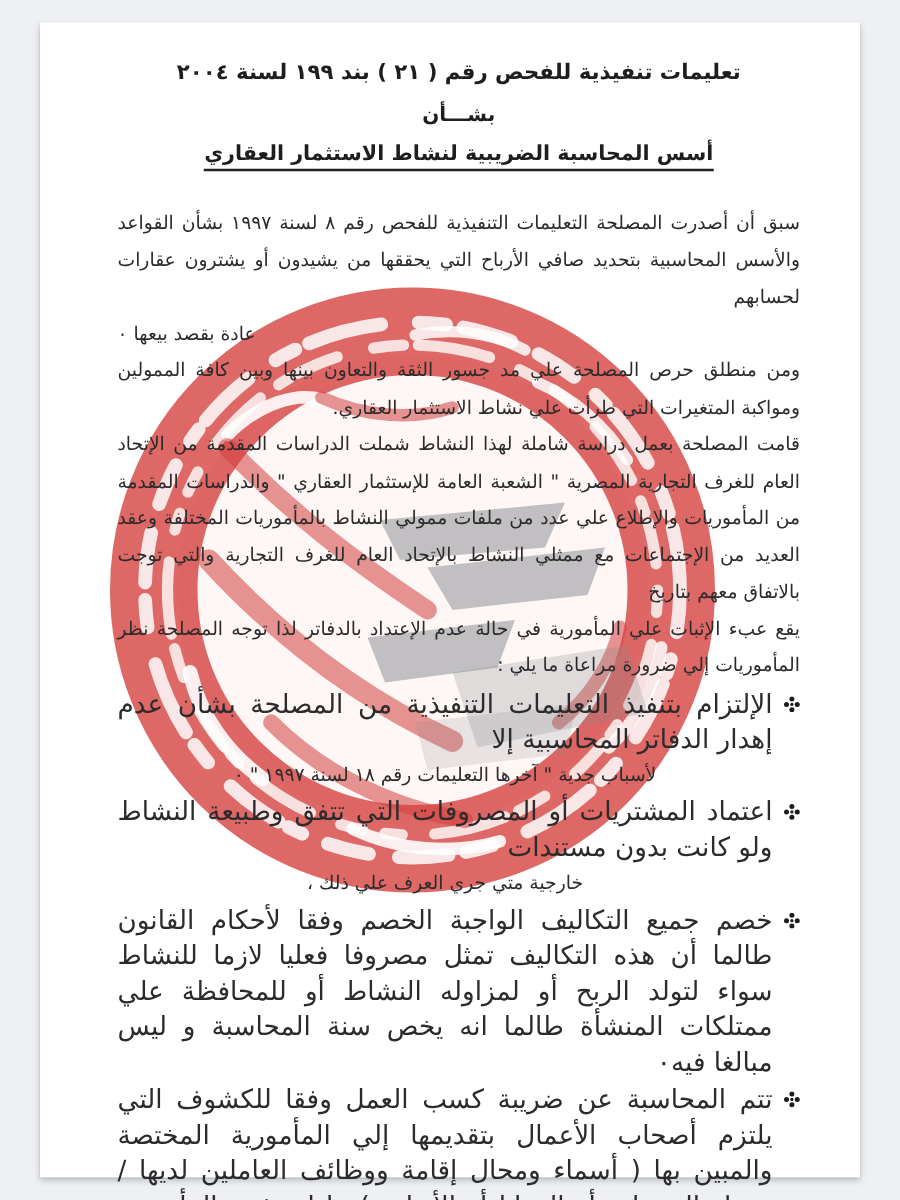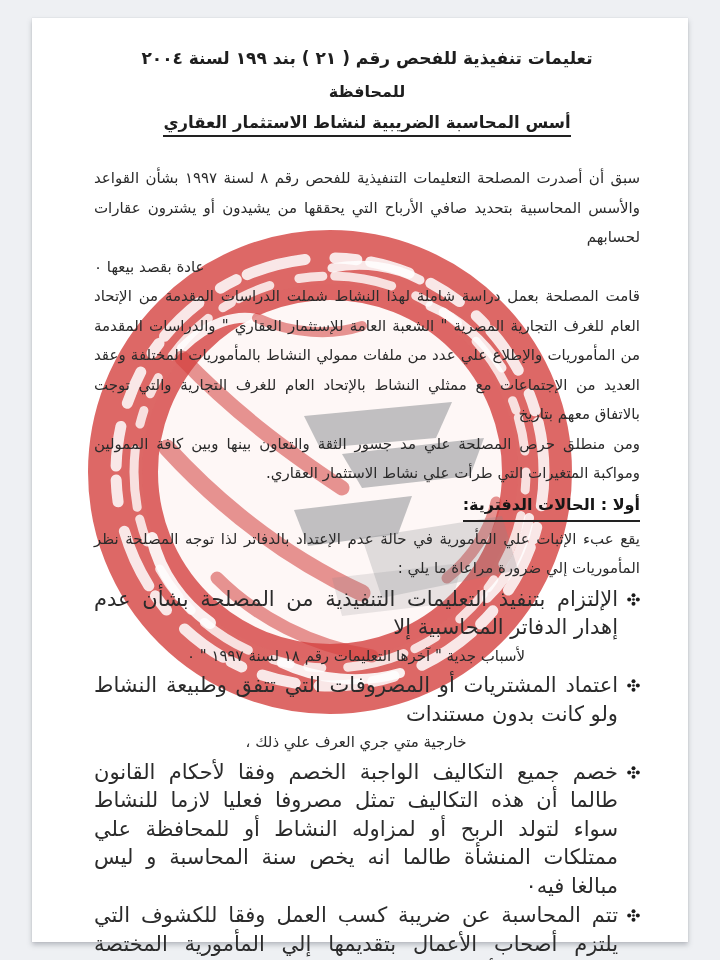--- a/index.html
+++ b/index.html
@@ -94,35 +94,32 @@
       <polygon points="310,436 452,420 438,458 330,470" opacity="0.5"></polygon>
       <polygon points="262,492 380,478 366,516 276,528" opacity="0.5"></polygon>
       <polygon points="330,520 470,498 486,552 350,580" opacity="0.25"></polygon>
       <polygon points="300,560 430,545 420,585 310,598" opacity="0.18"></polygon>
     </g>
   </svg>
 
   <div class="content">
 
     <div class="t1">تعليمات تنفيذية للفحص رقم ( ٢١ )  بند ١٩٩ لسنة ٢٠٠٤</div>
-    <div class="t2">للمحافظة</div>
+    <div class="t2">بشـــأن</div>
     <div class="t3wrap">
       <span class="t3">أسس المحاسبة الضريبية لنشاط الاستثمار  العقاري</span>
     </div>
 
     <p class="para">سبق أن أصدرت المصلحة التعليمات التنفيذية للفحص رقم  ٨   لسنة ١٩٩٧ بشأن القواعد والأسس المحاسبية بتحديد صافي الأرباح التي يحققها من يشيدون أو يشترون عقارات لحسابهم</p>
     <div class="tail-left">عادة  بقصد بيعها ٠</div>
 
+    <p class="para">ومن منطلق حرص المصلحة علي مد جسور الثقة والتعاون بينها وبين كافة الممولين ومواكبة المتغيرات التي طرأت علي نشاط الاستثمار العقاري.</p>
+
     <p class="para">قامت المصلحة بعمل دراسة شاملة لهذا النشاط شملت الدراسات المقدمة من الإتحاد العام للغرف التجارية المصرية " الشعبة العامة للإستثمار العقاري "  والدراسات المقدمة من المأموريات والإطلاع علي عدد من ملفات ممولي النشاط بالمأموريات المختلفة وعقد العديد من الإجتماعات مع ممثلي النشاط بالإتحاد العام للغرف التجارية والتي توجت بالاتفاق معهم بتاريخ</p>
 
-    <p class="para">ومن منطلق حرص المصلحة علي مد جسور الثقة والتعاون بينها وبين كافة الممولين ومواكبة المتغيرات التي طرأت علي نشاط الاستثمار العقاري.</p>
-
-    <div class="sec-head-wrap">
-      <span class="sec-head">أولا : الحالات الدفترية:</span>
-    </div>
 
     <p class="para">يقع عبء الإثبات علي المأمورية في حالة عدم الإعتداد بالدفاتر لذا توجه المصلحة نظر المأموريات إلي ضرورة مراعاة ما يلي :</p>
 
     <ul class="bullets">
 
       <li>
         <svg class="bmark" width="13" height="13" viewBox="0 0 13 13">
           <g fill="#1c1c1c">
               <circle cx="6.5" cy="2.2" r="2"></circle>
               <circle cx="6.5" cy="10.8" r="2"></circle>

